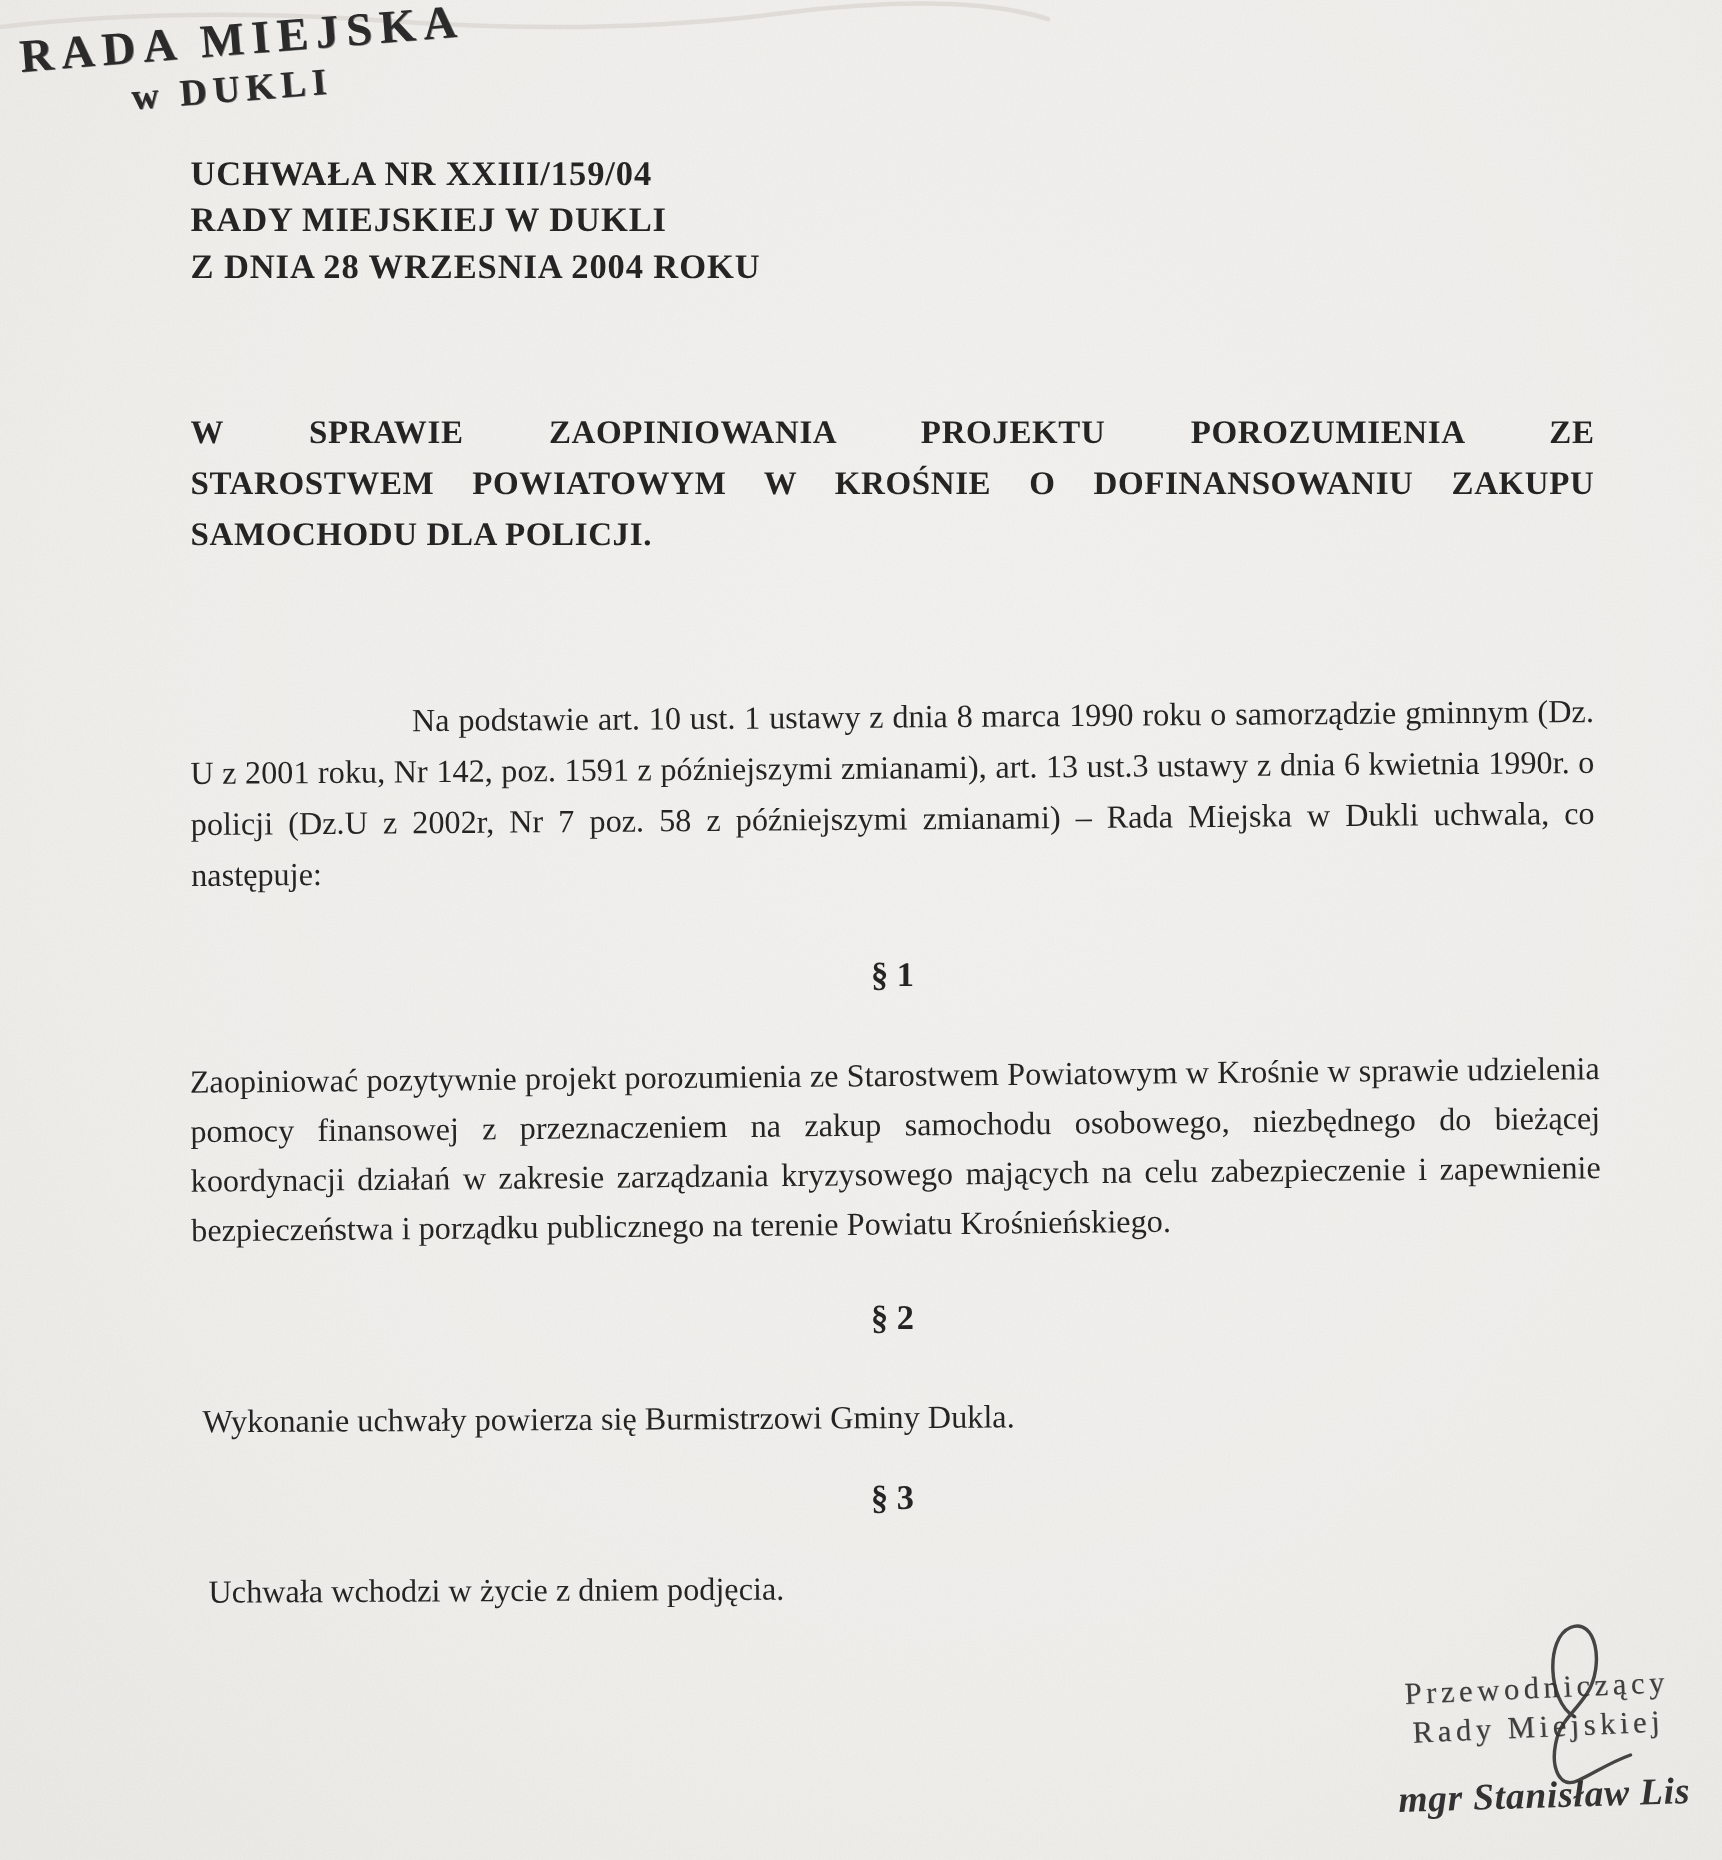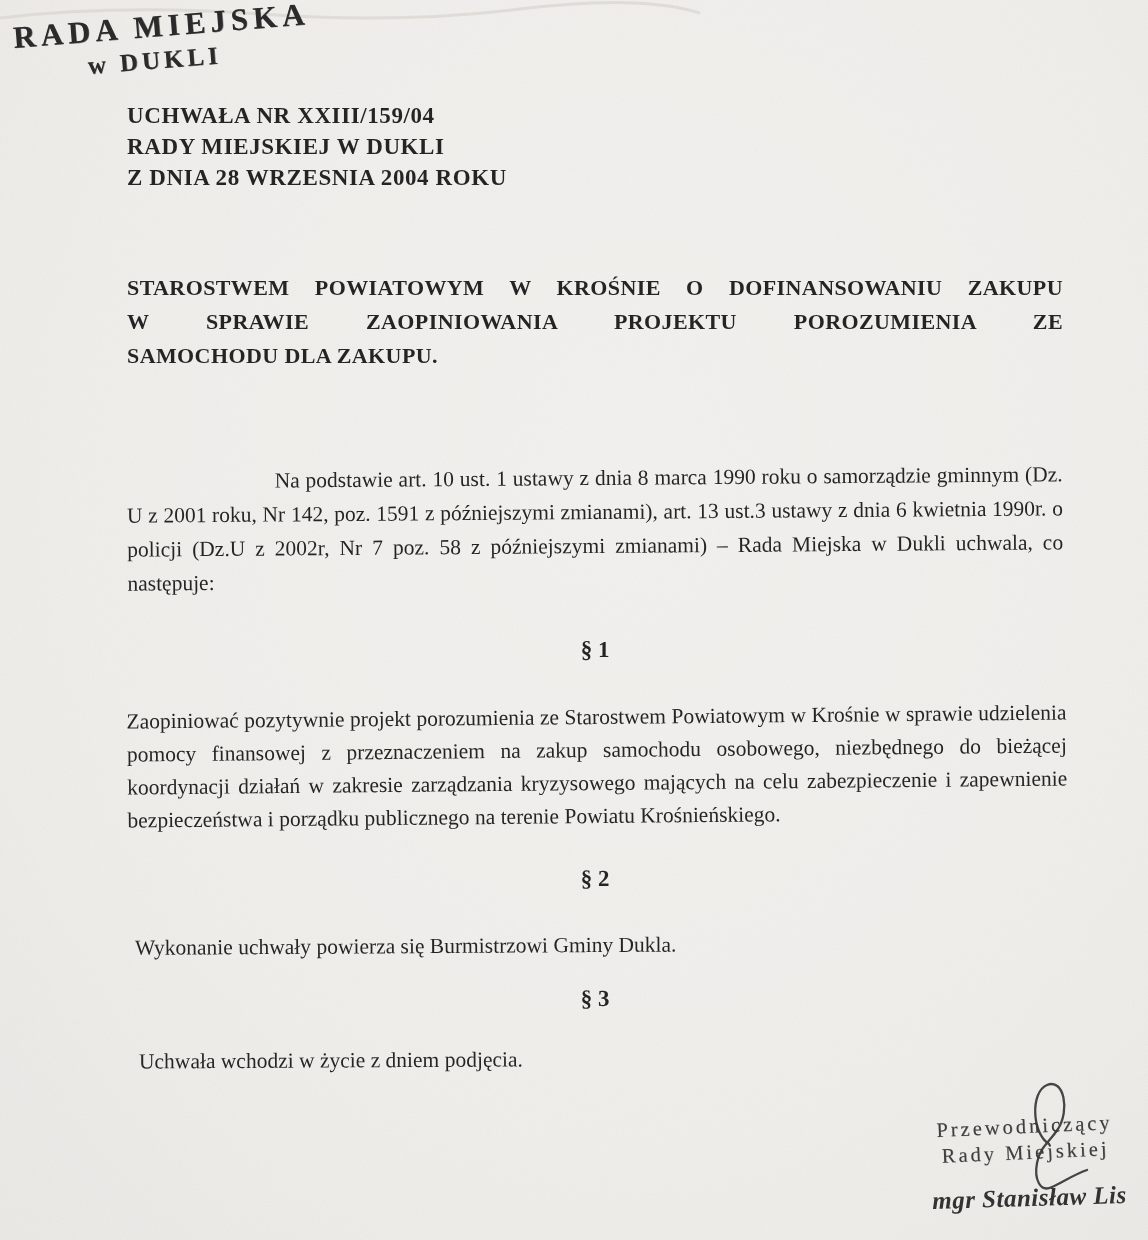--- a/index.html
+++ b/index.html
@@ -89,23 +89,23 @@
     <div class="stamp-l2">w DUKLI</div>
   </div>
 
   <div class="title">
     <div>UCHWAŁA NR XXIII/159/04</div>
     <div>RADY MIEJSKIEJ W DUKLI</div>
     <div>Z DNIA 28 WRZESNIA 2004 ROKU</div>
   </div>
 
   <div class="subject">
+    <div class="jline">W SPRAWIE ZAOPINIOWANIA PROJEKTU POROZUMIENIA ZE</div>
     <div class="jline">STAROSTWEM POWIATOWYM W KROŚNIE O DOFINANSOWANIU ZAKUPU</div>
-    <div class="jline">W SPRAWIE ZAOPINIOWANIA PROJEKTU POROZUMIENIA ZE</div>
-    <div>SAMOCHODU DLA ZAKUPU.</div>
+    <div>SAMOCHODU DLA POLICJI.</div>
   </div>
 
   <p class="preamble">Na podstawie art. 10 ust. 1 ustawy z dnia 8 marca 1990 roku o samorządzie gminnym (Dz. U z 2001 roku, Nr 142, poz. 1591 z późniejszymi zmianami), art. 13 ust.3 ustawy z dnia 6 kwietnia 1990r. o policji (Dz.U z 2002r, Nr 7 poz. 58 z późniejszymi zmianami) – Rada Miejska w Dukli uchwala, co następuje:</p>
 
   <div class="sec-h sec1-h">§ 1</div>
   <p class="body-par sec1-t">Zaopiniować pozytywnie projekt porozumienia ze Starostwem Powiatowym w Krośnie w sprawie udzielenia pomocy finansowej z przeznaczeniem na zakup samochodu osobowego, niezbędnego do bieżącej koordynacji działań w zakresie zarządzania kryzysowego mających na celu zabezpieczenie i zapewnienie bezpieczeństwa i porządku publicznego na terenie Powiatu Krośnieńskiego.</p>
 
   <div class="sec-h sec2-h">§ 2</div>
   <p class="body-par sec2-t">Wykonanie uchwały powierza się Burmistrzowi Gminy Dukla.</p>
 

